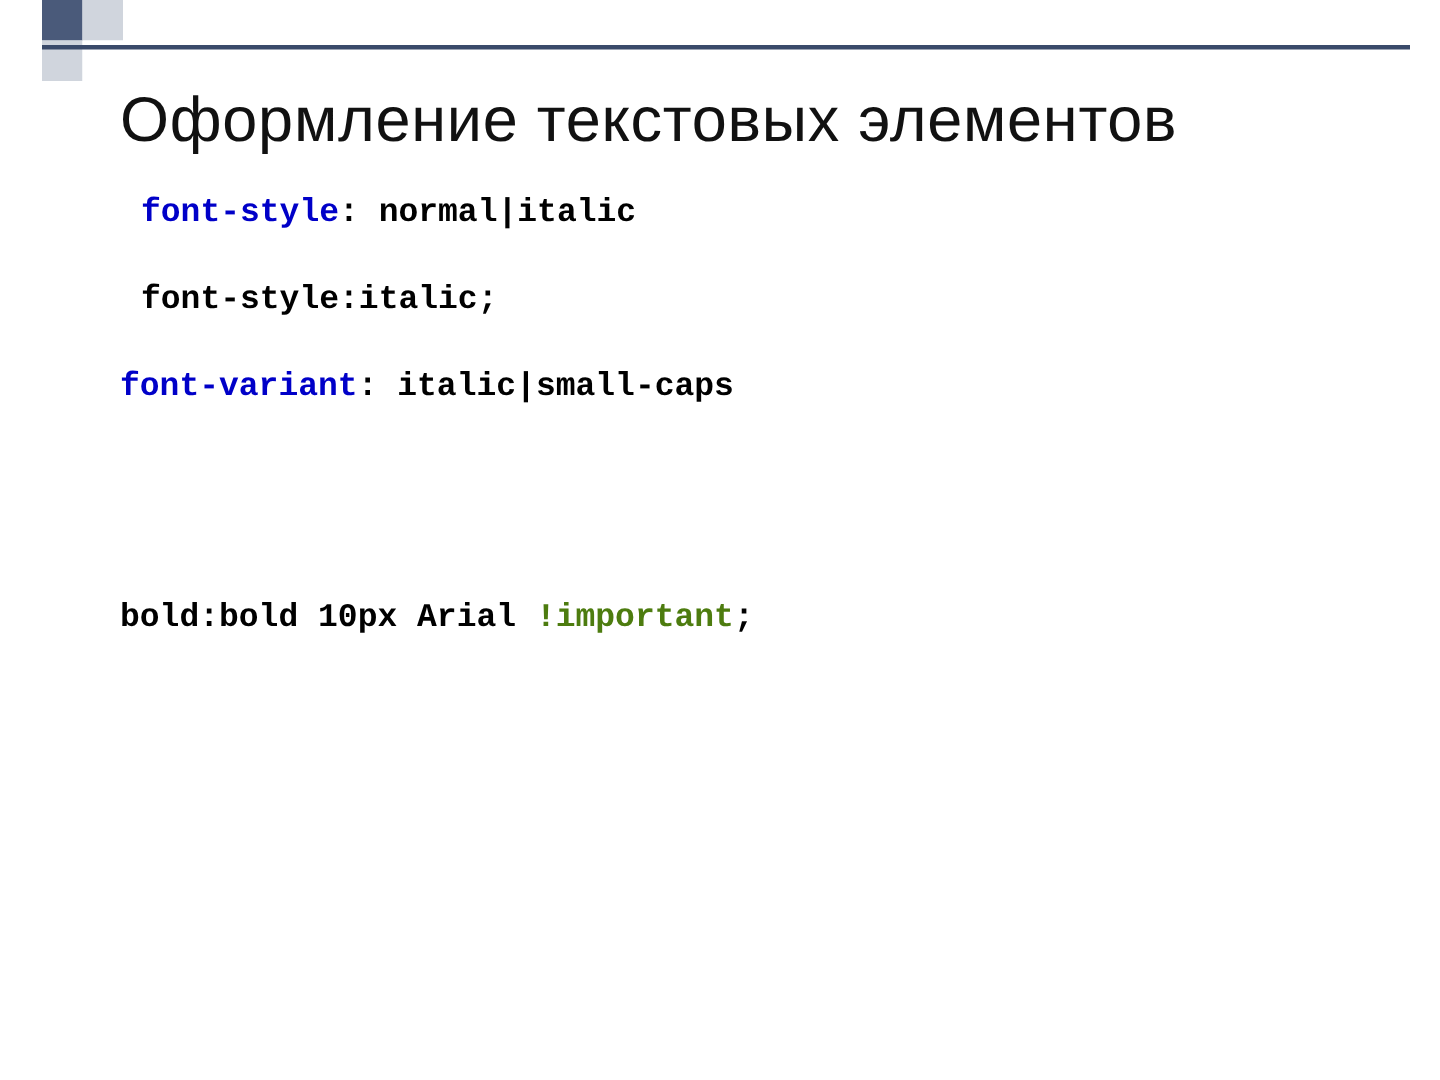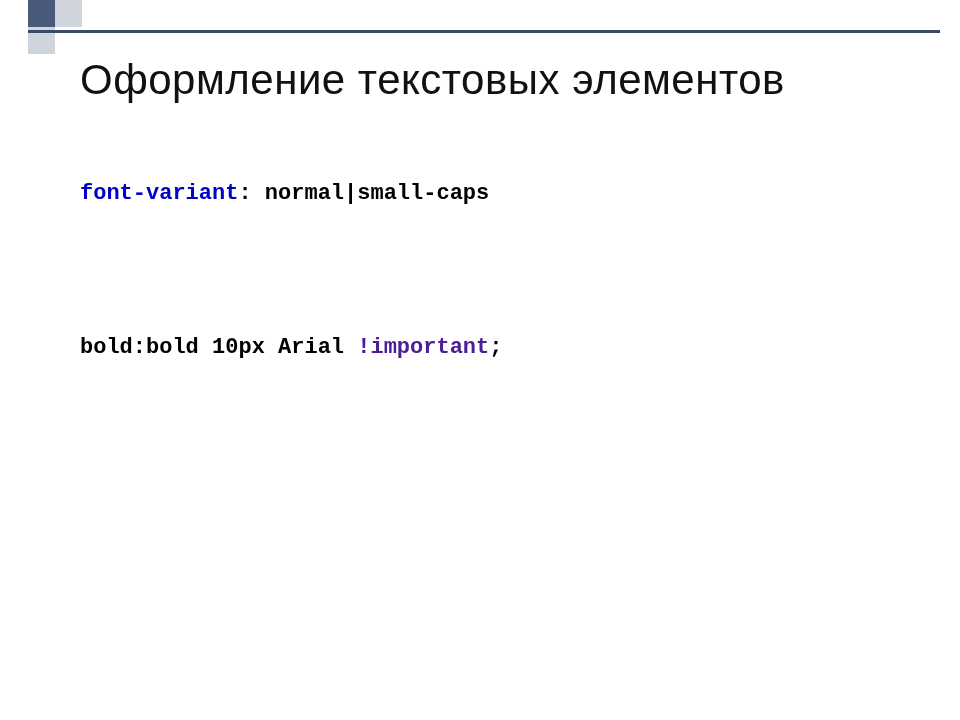--- a/index.html
+++ b/index.html
@@ -66,43 +66,49 @@
     }
     .code {
       font-family: "Courier New", Courier, monospace;
       font-size: 22px;
       font-weight: bold;
       color: #000;
       line-height: 1.45;
     }
     .code .pad1 { padding-left: 14px; }
     .code .blue { color: #0000c8; }
-    .code .red { color: #4c1d95; }
+    .code .red { color: #4d7c0f; }
     .code .gap { height: 26px; }
     .code .gap-big { height: 44px; }
   </style>
 </head>
 <body>
 
 <div class="deco-squares">
   <div class="sq1"></div>
   <div class="sq2"></div>
   <div class="sq3"></div>
   <div class="sq4"></div>
 </div>
 <div class="rule"></div>
 
 <div class="slide">
   <h1 class="title">Оформление текстовых элементов</h1>
 
   <div class="code">
+    <div class="pad1">
+      <span class="blue">font-style</span><span>: normal|italic</span>
+    </div>
     <div class="gap"></div>
+    <div class="pad1">
+      <span>font-style:italic;</span>
+    </div>
     <div class="gap"></div>
     <div>
-      <span class="blue">font-variant</span><span>: normal|small-caps</span>
+      <span class="blue">font-variant</span><span>: italic|small-caps</span>
     </div>
     <div class="gap"></div>
     <div class="gap-big"></div>
     <div class="gap"></div>
     <div class="gap"></div>
     <div>
       <span>bold:bold 10px Arial </span><span class="red">!important</span><span>;</span>
     </div>
   </div>
 </div>

